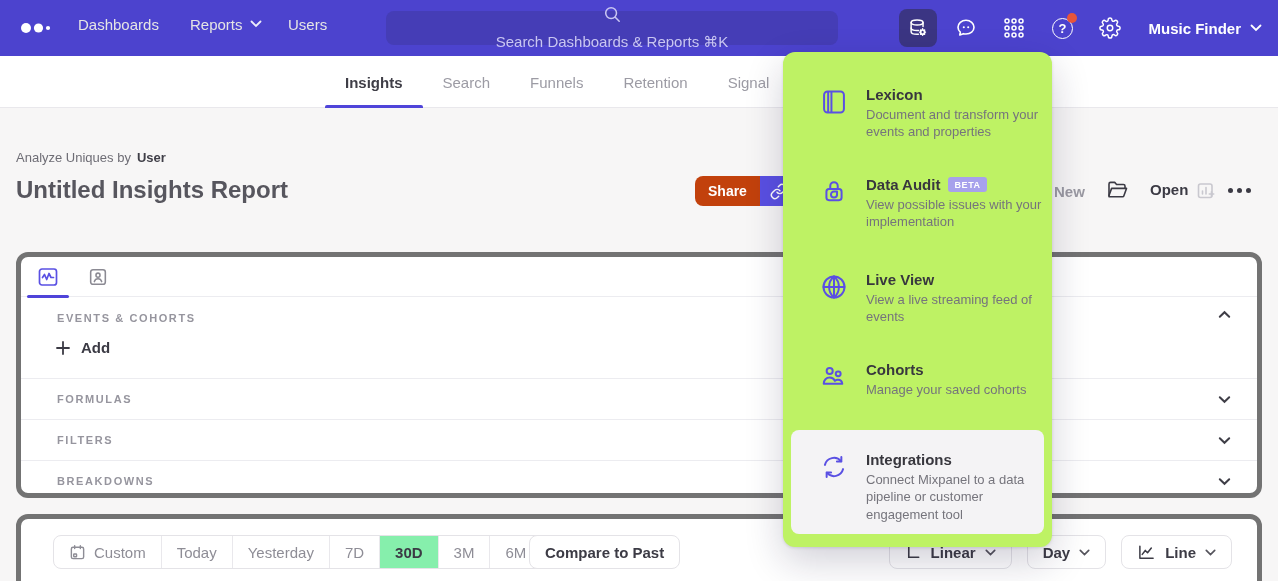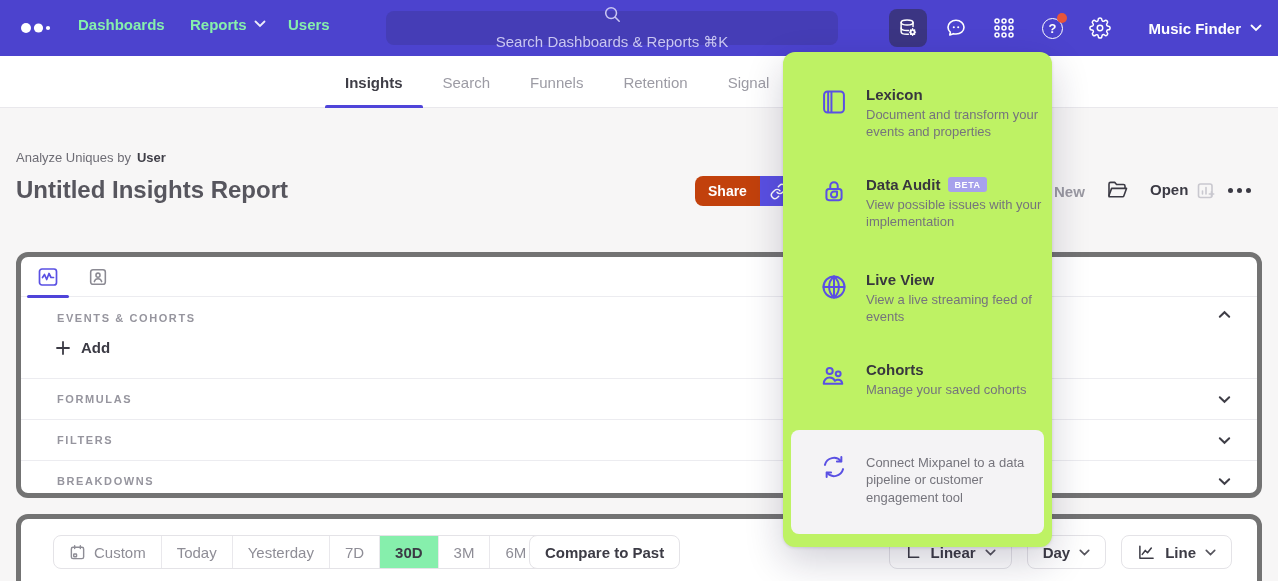--- a/index.html
+++ b/index.html
@@ -5,35 +5,35 @@
   * { margin:0; padding:0; box-sizing:border-box; }
   html,body { width:1278px; height:581px; overflow:hidden; background:#f7f6f6;
     font-family:"Liberation Sans","DejaVu Sans",sans-serif; }
   #app { position:relative; width:1278px; height:581px; }
   svg { display:block; }
 
   
   .nav { position:absolute; left:0; top:0; width:1278px; height:56px; background:#4c43ce; z-index:10; }
   .nav-logo { position:absolute; left:20px; top:19px; }
   .nav-link { position:absolute; top:0; height:48px; display:flex; align-items:center; gap:7px;
-    color:#86efac; font-size:15px; font-weight:700; cursor:pointer; }
+    color:#e5e5e5; font-size:15px; font-weight:400; cursor:pointer; }
   .nav-link .caret { opacity:.9; }
   .nav-search { position:absolute; left:386px; top:11px; width:452px; height:34px; background:#453db6;
     border-radius:8px; display:flex; align-items:center; justify-content:center; gap:10px;
     color:#c9c6f2; font-size:15px; cursor:pointer;flex-direction:column; }
   .nav-right { position:absolute; right:16px; top:0; height:56px; display:flex; align-items:center; }
   .nav-iconbtn { width:48px; height:56px; display:flex; align-items:center; justify-content:center;
     color:#fff; cursor:pointer; position:relative; }
   .nav-iconbtn.active-tool { width:38px; height:38px; margin:0 5px; background:#3b3583; border-radius:8px; }
   .help-circle { width:21px; height:21px; border:1.8px solid #fff; border-radius:50%;
     display:flex; align-items:center; justify-content:center; font-size:13px; font-weight:700; color:#fff; }
   .notif-dot { position:absolute; top:13px; right:9px; width:10px; height:10px; border-radius:50%;
     background:#e8553a; }
   .nav-project { display:flex; align-items:center; gap:9px; color:#fff; font-size:15px; font-weight:600;
-    margin-left:24px; cursor:pointer; }
+    margin-left:14px; cursor:pointer; }
 
   
   .tabstrip { position:absolute; left:0; top:56px; width:1278px; height:52px; background:#fff;
     border-bottom:1px solid #e9e8ec; }
   .tabs-row { position:absolute; left:325px; top:0; height:52px; display:flex; }
   .tab { position:relative; height:52px; display:flex; align-items:center; padding:0 20px;
     font-size:15px; color:#9c9ba4; cursor:pointer; white-space:nowrap; }
   .tab.active { color:#3f3e47; font-weight:600; }
   .tab.active .tab-underline { position:absolute; left:0; right:0; bottom:0; height:3px;
     background:#4f44d9; border-radius:2px 2px 0 0; }
@@ -484,18 +484,21 @@
     <div class="app-item" style="top:399px">
       <span class="app-icon">
         <svg width="28" height="28" viewBox="0 0 24 24" fill="none" stroke="currentColor" stroke-width="1.7" stroke-linecap="round" stroke-linejoin="round">
           <path d="M4.2 10.2a8 8 0 0 1 13.9-3.1"></path>
           <path d="M18.3 3.5v3.8h-3.8"></path>
           <path d="M19.8 13.8a8 8 0 0 1-13.9 3.1"></path>
           <path d="M5.7 20.5v-3.8h3.8"></path>
         </svg>
       </span>
       <div class="app-text">
+        <div class="app-title">
+            <span>Integrations</span>
+          </div>
         <div class="app-desc">Connect Mixpanel to a data pipeline or customer engagement tool</div>
       </div>
     </div>
   </div>
 
 </div>
 
 </body></html>

